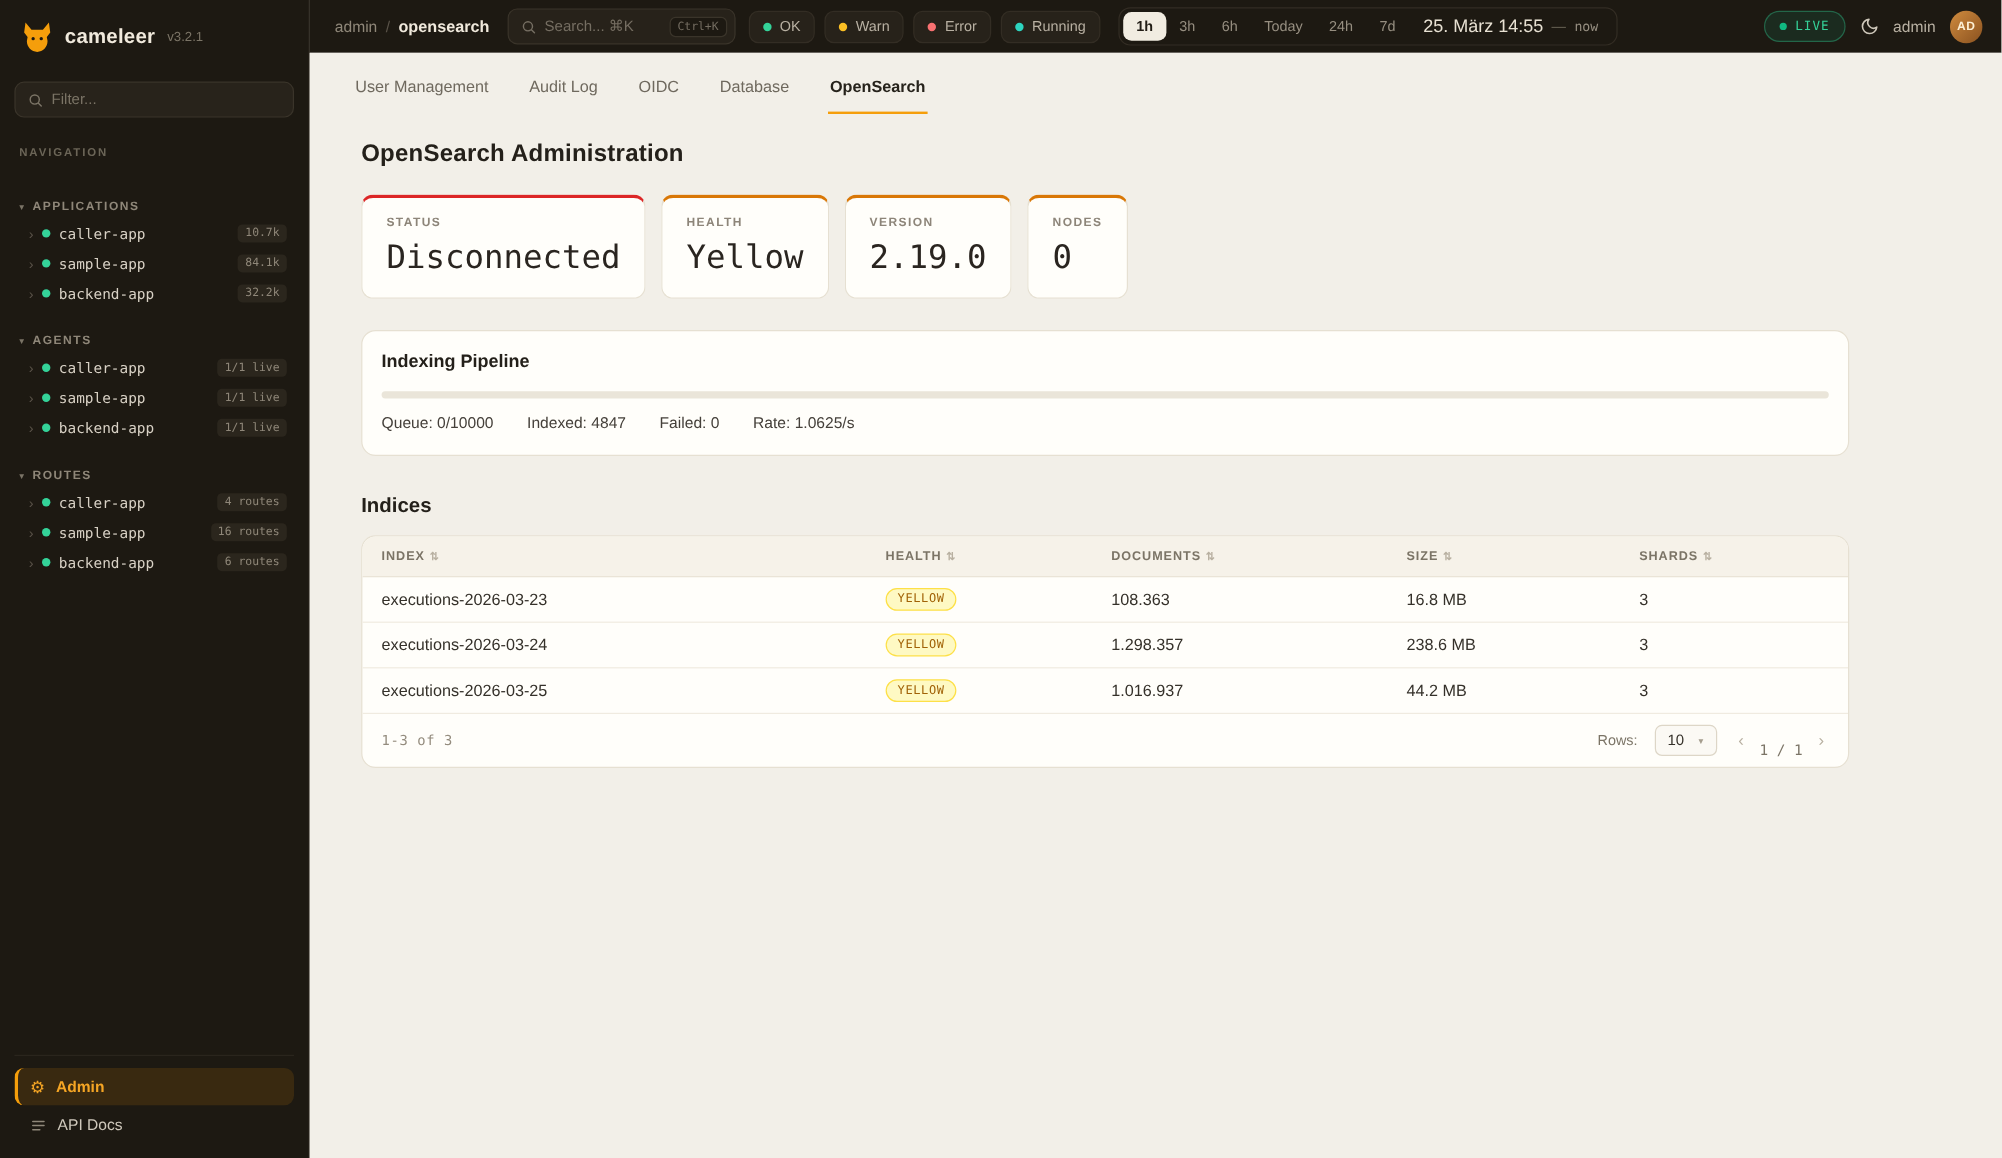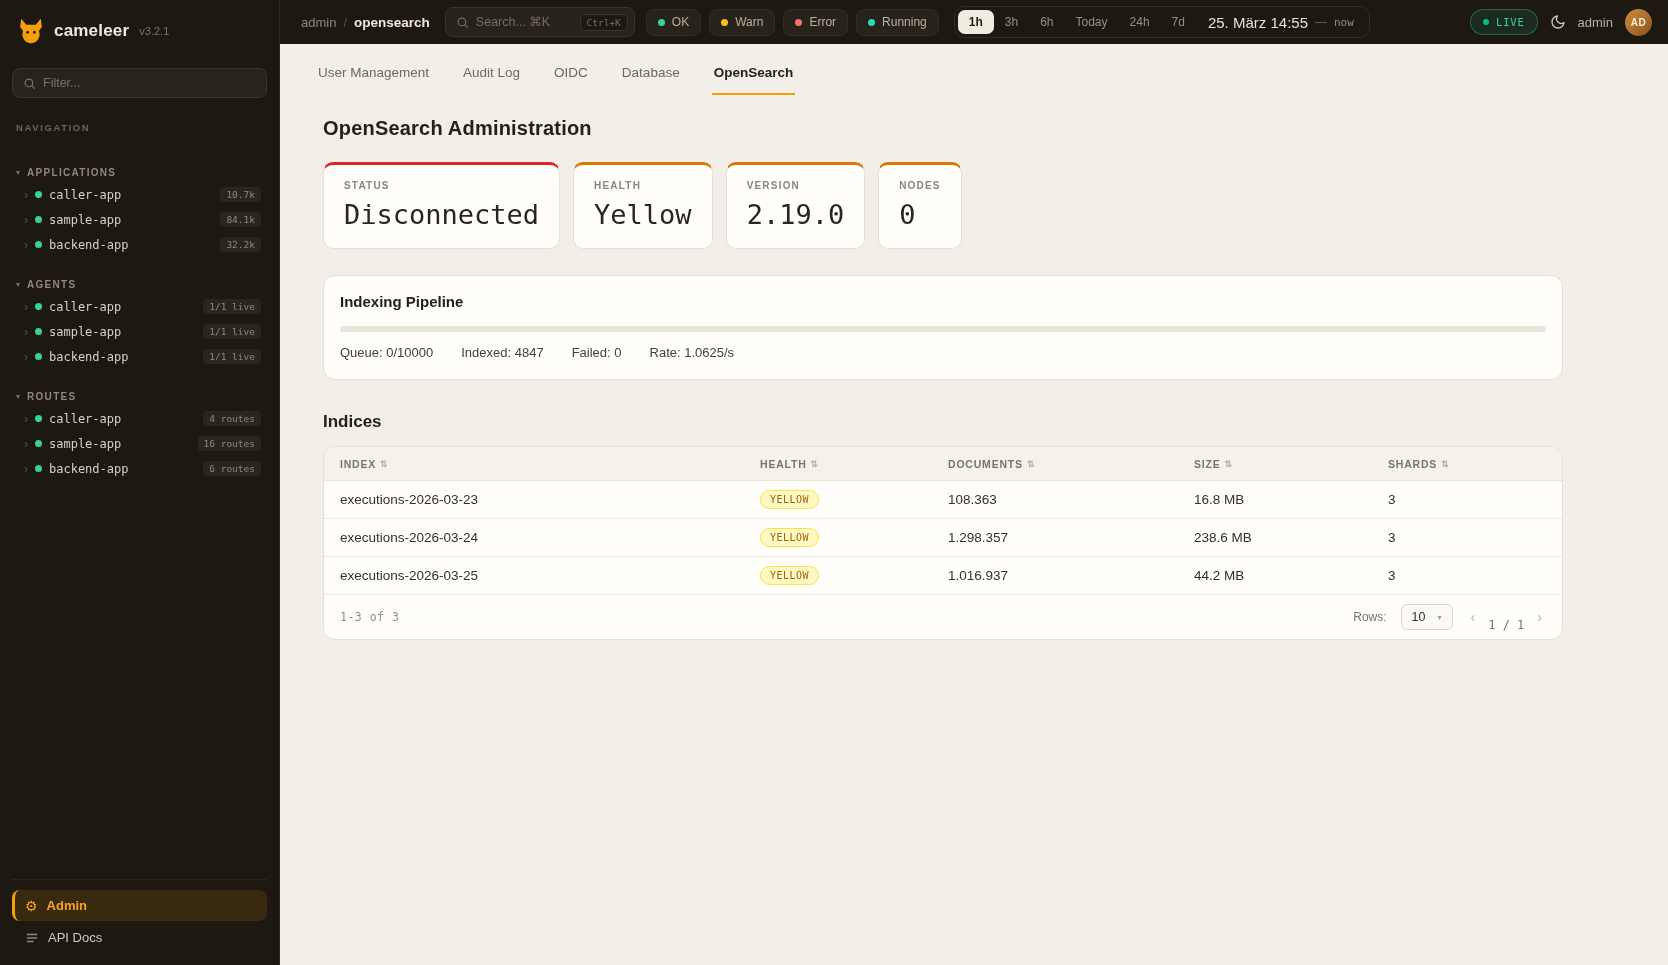--- a/index.html
+++ b/index.html
@@ -7,21 +7,21 @@
   body {
     font-family: "Liberation Sans", sans-serif;
     display: flex;
     overflow: hidden;
     background: #f2efe8;
     color: #24201a;
   }
 
   
   .sidebar {
-    width: 280px; flex-shrink: 0;
+    width: 258px; flex-shrink: 0;
     background: #1d1912;
     border-right: 1px solid #2a251d;
     display: flex; flex-direction: column;
     padding: 14px 12px 14px;
   }
   .logo-row { display:flex; align-items:center; gap:8px; padding:2px 4px; cursor:pointer; }
   .logo-text { font-size:17px; font-weight:800; color:#f0e9dc; letter-spacing:.2px; }
   .logo-version { font-size:11px; color:#7b7466; margin-left:2px;text-align:right; }
   .filter-box {
     margin-top:20px; height:30px; border-radius:8px;

